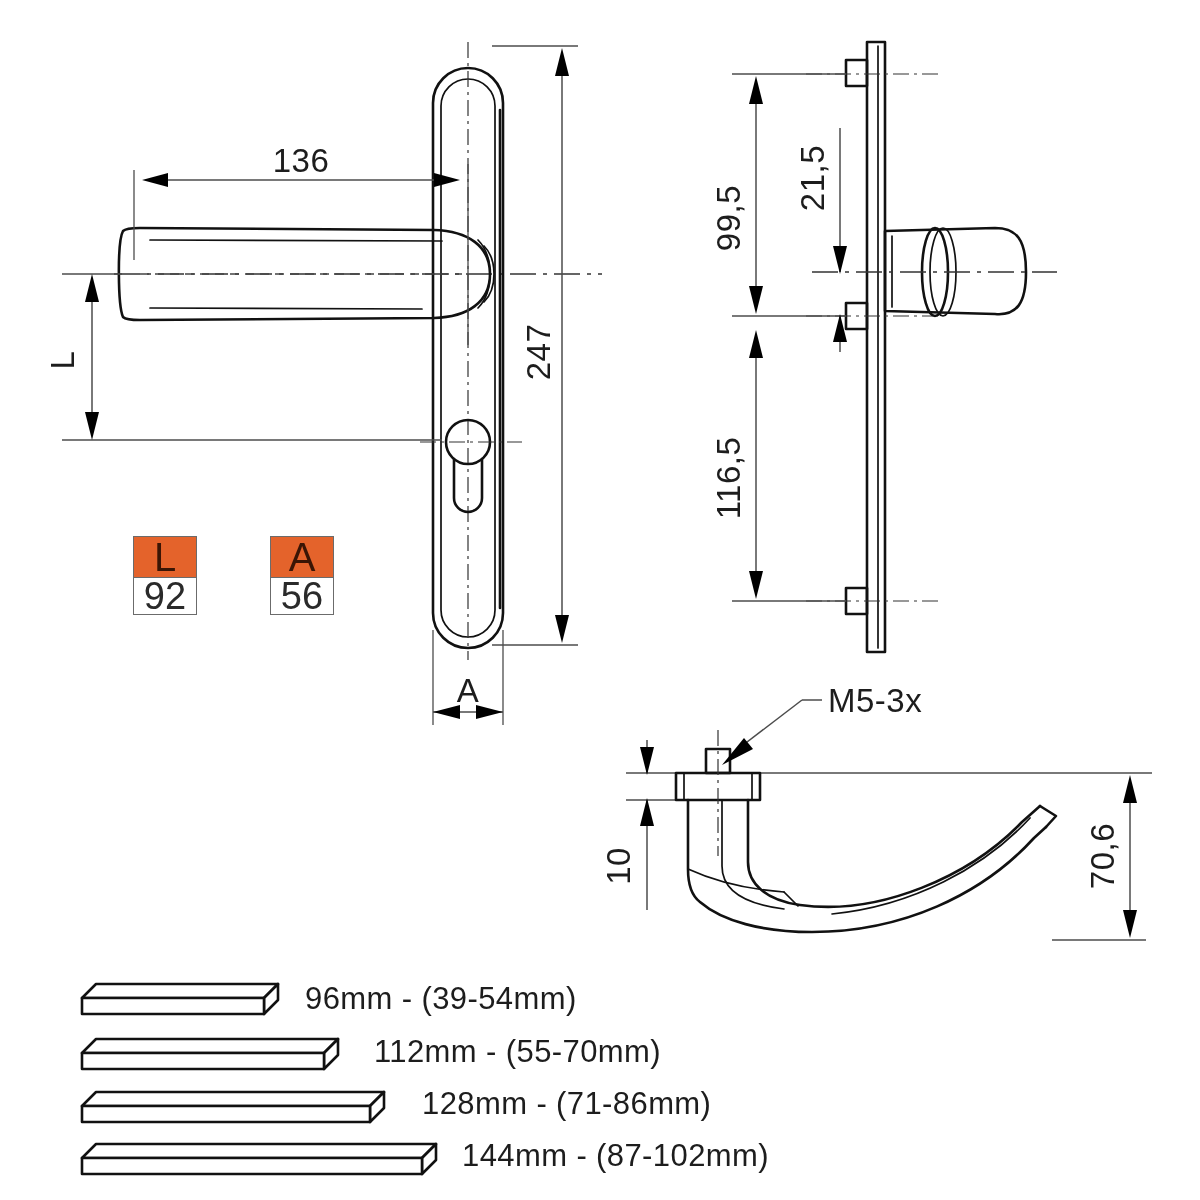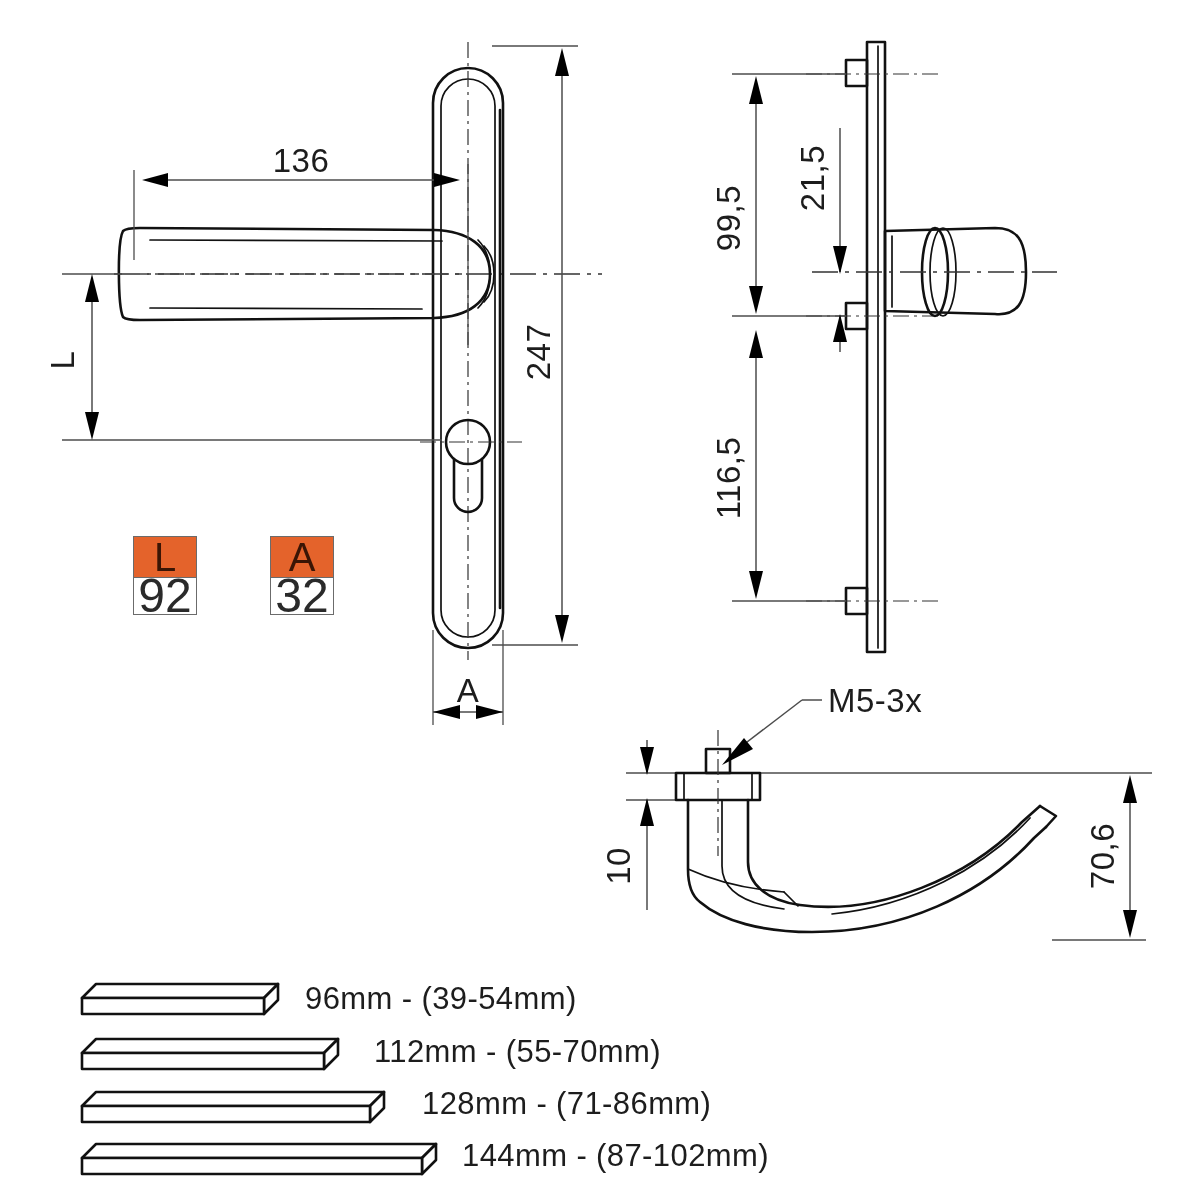--- a/index.html
+++ b/index.html
@@ -39,21 +39,21 @@
   .legend-wrap{position:absolute;}
   .legend-top{
     border:1.6px solid #6b6b6b;border-bottom:none;
     display:flex;align-items:center;justify-content:center;
     font-size:40px;line-height:1;color:#3a1505;
     font-family:"Liberation Sans","DejaVu Sans",sans-serif;
   }
   .legend-bot{
     border:1.6px solid #6b6b6b;
     display:flex;align-items:center;justify-content:center;
-    font-size:48px;line-height:1;color:#2a2a2a;background:#ffffff;
+    font-size:38px;line-height:1;color:#2a2a2a;background:#ffffff;
     font-family:"Liberation Sans","DejaVu Sans",sans-serif;
   }
 </style>
 </head>
 <body>
 
 <div id="sheet">
 
 <svg id="drawing" viewBox="0 0 1200 1200" xmlns="http://www.w3.org/2000/svg">
 
@@ -282,16 +282,16 @@
 
 </svg>
 
 <div class="legend-wrap" style="left:111px;top:536px;">
   <div class="legend-top" id="lg0-top" style="width: 62px; height: 40px; background: rgb(228, 99, 43);">L</div>
   <div class="legend-bot" style="width:62px;height:36px;">92</div>
 </div>
 
 <div class="legend-wrap" style="left:248px;top:536px;">
   <div class="legend-top" id="lg1-top" style="width: 62px; height: 40px; background: rgb(228, 99, 43);">A</div>
-  <div class="legend-bot" style="width:62px;height:36px;">32</div>
+  <div class="legend-bot" style="width:62px;height:36px;">56</div>
 </div>
 
 </div>
 
 </body></html>

